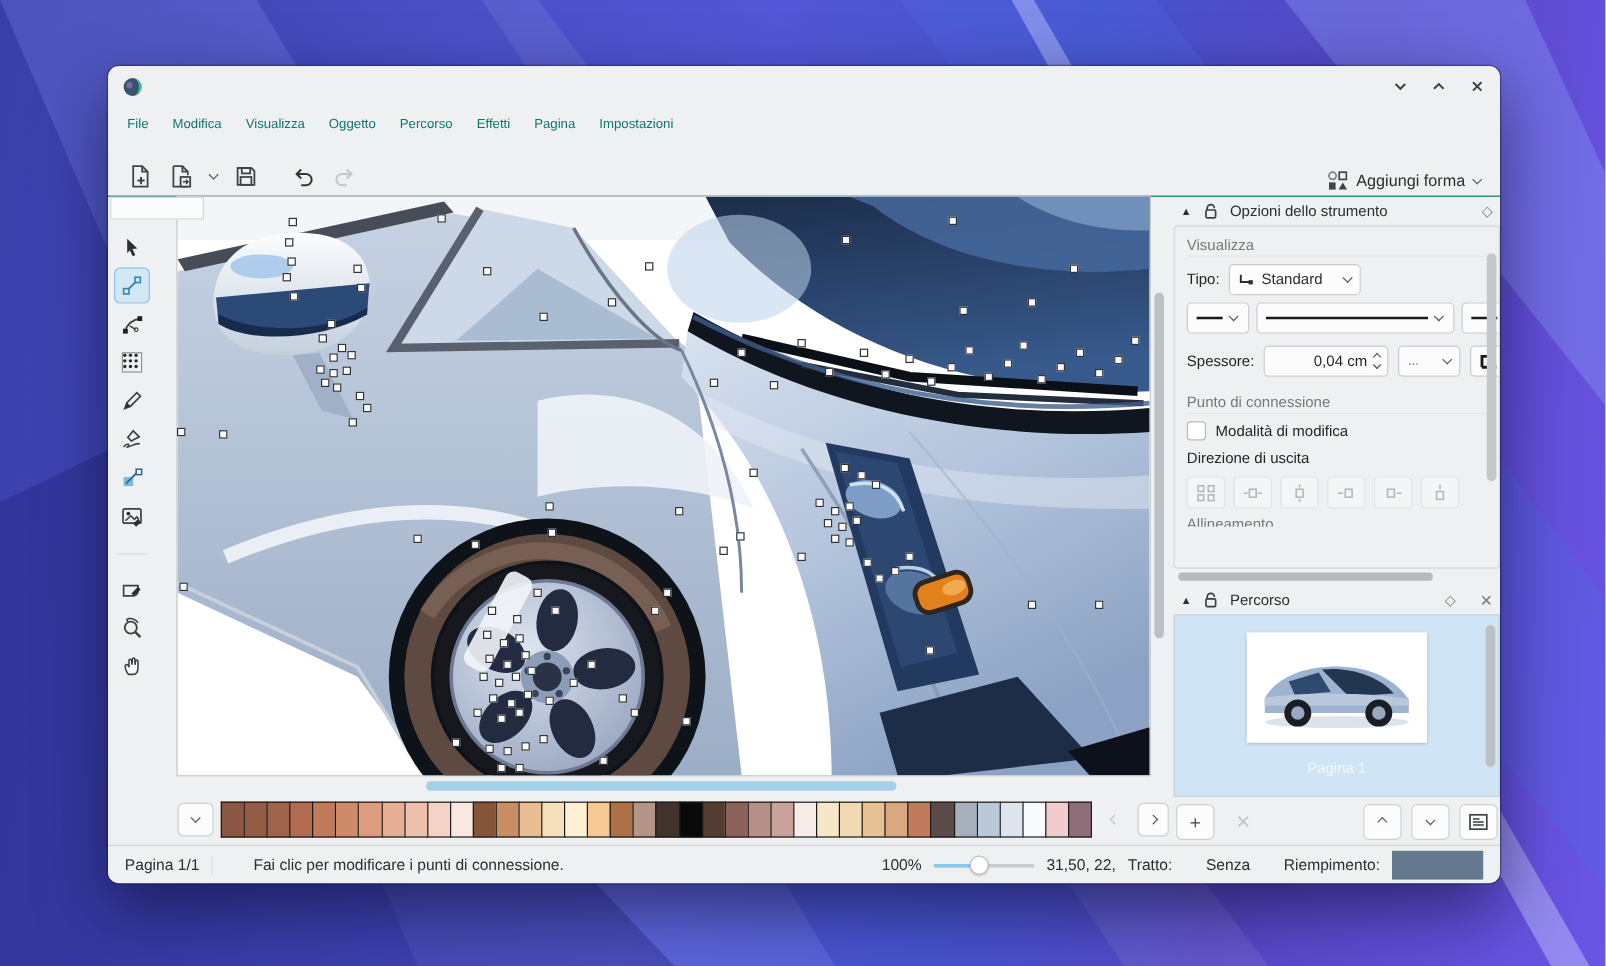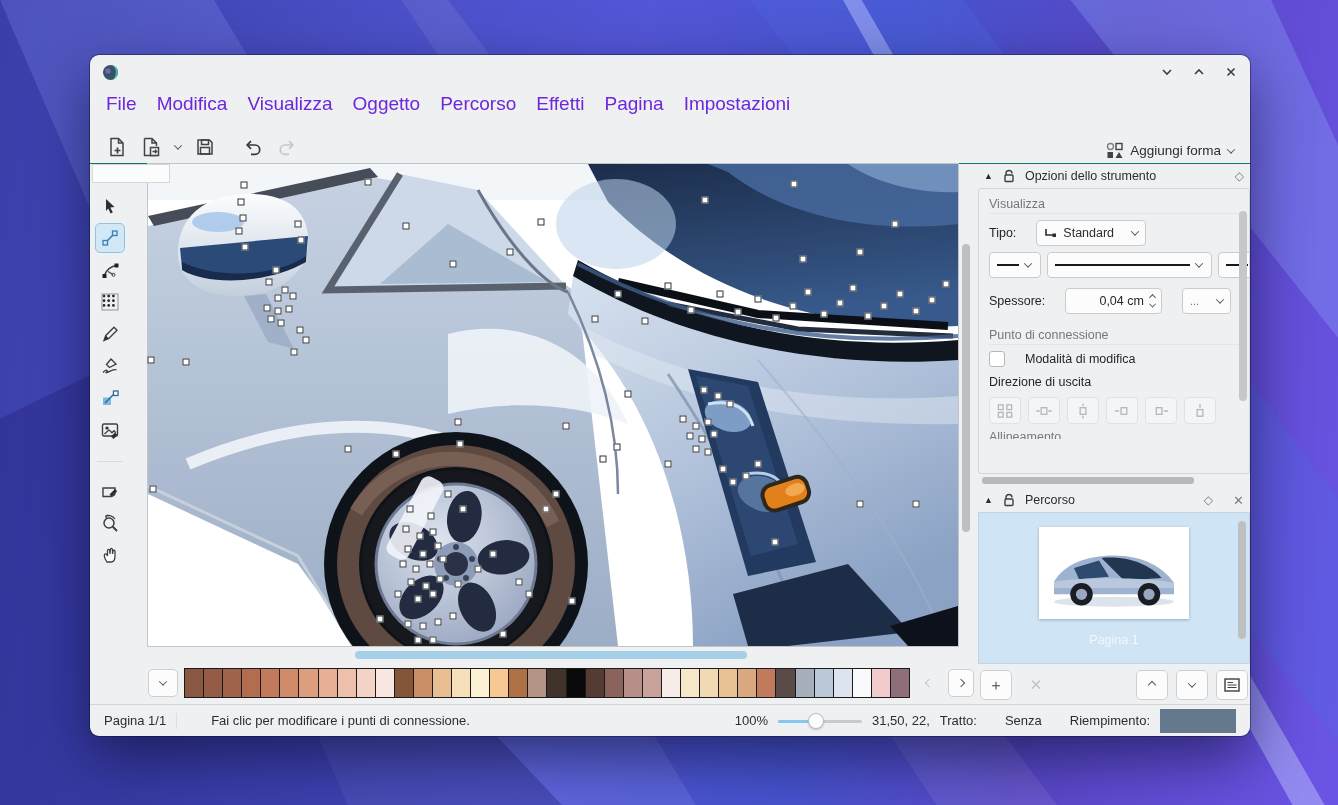--- a/index.html
+++ b/index.html
@@ -19,21 +19,21 @@
     display:flex; flex-direction:column; overflow:hidden; color:#232629; }
 
   
   .titlebar { height:34px; display:flex; align-items:center; padding:0 12px; position:relative; flex:none; }
   .title { position:absolute; left:0; right:0; text-align:center; font-size:13px; color:#2b2e31; }
   .win-controls { margin-left:auto; display:flex; gap:18px; z-index:2; }
   .win-controls svg { display:block; cursor:pointer; }
 
   
   .menubar { height:29px; display:flex; align-items:center; padding:0 6px; flex:none; }
-  .menu-item { padding:4px 10px; font-size:19px; color:#6d28d9; border-radius:3px; cursor:default; }
+  .menu-item { padding:4px 10px; font-size:11px; color:#0f766e; border-radius:3px; cursor:default; }
 
   
   .toolbar { height:46px; display:flex; align-items:flex-end; padding:0 10px; border-bottom:1px solid #0f766e; flex:none; }
   .tb-btn { width:34px; height:32px; display:flex; align-items:center; justify-content:center; border-radius:4px; }
   .tb-gap { width:14px; }
   .add-shape { margin-left:auto; display:flex; align-items:center; gap:7px; font-size:13.5px; color:#2b2e31; padding:4px 6px; }
 
   
   .content { flex:1; display:flex; padding:0 2px; min-height:0; position:relative; }
   .toolbox-handle { position:absolute; left:2px; top:0; width:78px; height:19px; background:#fbfcfc; border:1px solid #d5d8da; z-index:5; }
@@ -64,21 +64,21 @@
   
   .right-col { width:272px; margin-left:4px; flex:none; display:flex; flex-direction:column; font-size:12.5px; }
   .panel-header { height:24px; display:flex; align-items:center; gap:10px; padding:0 6px; color:#2b2e31; flex:none; }
   .panel-header .ph-title { font-size:12.5px; }
   .tri { font-size:9px; color:#2b2e31; }
   .diamond { margin-left:auto; color:#7a7f83; font-size:12px; }
   .px { color:#7a7f83; font-size:13px; margin-left:10px; }
 
   .opz-body { height:286px; border:1px solid #d4d7d9; border-radius:3px; background:#eff0f1; overflow:hidden; position:relative; padding:4px 10px; flex:none; }
   .sect-label { color:#75797c; font-size:12.5px; padding:4px 0 2px; border-bottom:1px solid #e3e5e6; margin-bottom:6px; }
-  .row { display:flex; align-items:center; gap:20px; margin:6px 0; }
+  .row { display:flex; align-items:center; gap:8px; margin:6px 0; }
   .combo { background:#fcfcfc; border:1px solid #c9cccf; border-radius:4px; height:26px; display:flex; align-items:center; gap:6px; padding:0 7px; font-size:12.5px; color:#2b2e31; }
   .chev { width:6px; height:6px; border-right:1.5px solid #555a5e; border-bottom:1.5px solid #555a5e; transform:rotate(45deg) translate(-1px,-1px); flex:none; }
   .chev.up { transform:rotate(-135deg); }
   .chev.left { transform:rotate(135deg); }
   .chev.right { transform:rotate(-45deg); }
   .line-row { display:flex; gap:6px; width:300px; }
   .spin { background:#fcfcfc; border:1px solid #c9cccf; border-radius:4px; height:26px; width:104px; display:flex; align-items:center; padding:0 6px; }
   .spin .val { flex:1; text-align:right; font-size:12.5px; padding-right:6px; }
   .spin-arrows { display:flex; flex-direction:column; gap:3px; }
   .checkbox { width:16px; height:16px; background:#fff; border:1px solid #b6babd; border-radius:3px; }

